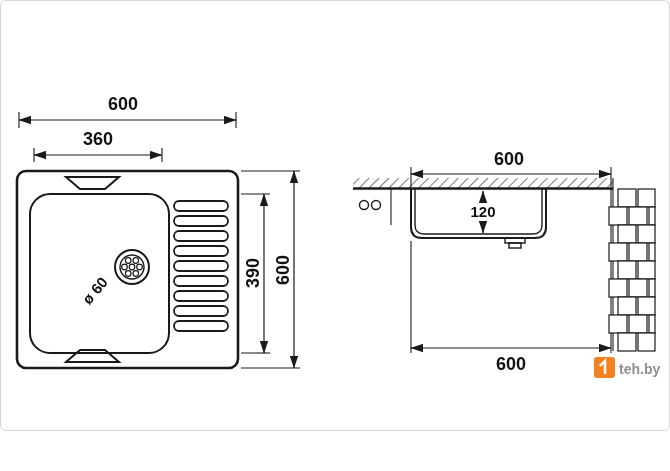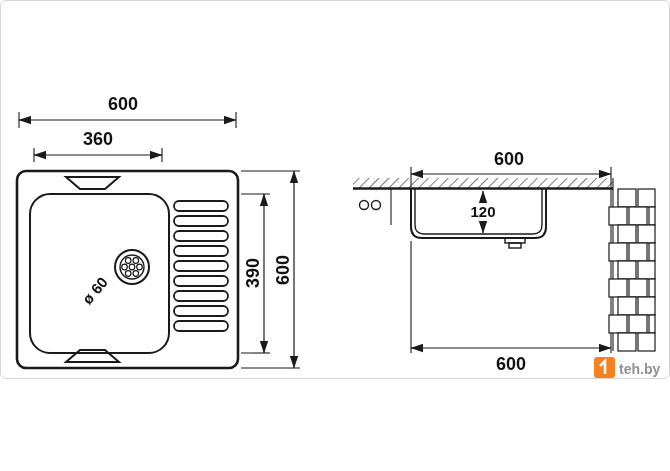--- a/index.html
+++ b/index.html
@@ -1,18 +1,18 @@
 <!DOCTYPE html>
 <html><head>
 <meta charset="utf-8">
 <style>
   html,body{margin:0;padding:0;background:#ffffff;}
   .stage{
     position:relative;
-    width:670px;height:379px;
+    width:670px;height:431px;
     box-sizing:border-box;
     background:#ffffff;
     border:1px solid #d6d6d6;
     border-radius:6px;
     overflow:hidden;
     font-family:"Liberation Sans","DejaVu Sans",sans-serif;
   }
   svg{display:block;}
   .dim{font:700 18px "Liberation Sans","DejaVu Sans",sans-serif;fill:#111;}
   .dim-sm{font:700 15px "Liberation Sans","DejaVu Sans",sans-serif;fill:#111;}

